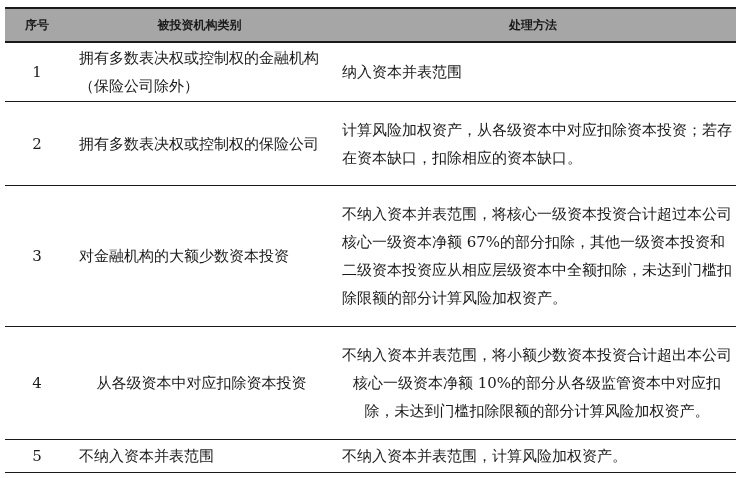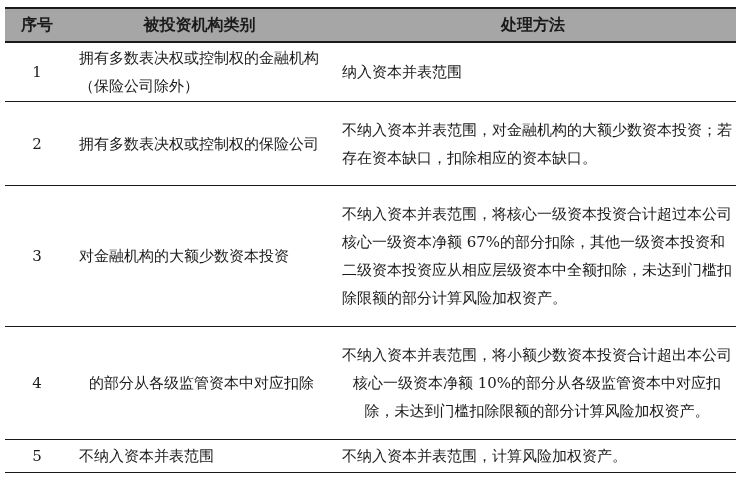--- a/index.html
+++ b/index.html
@@ -1,21 +1,21 @@
 <!DOCTYPE html>
 <html><head>
 <meta charset="utf-8">
 <style>
   html, body { margin: 0; padding: 0; background: #ffffff; }
   body { width: 747px; height: 478px; position: relative; overflow: hidden;
          font-family: "DejaVu Serif", "Liberation Serif", serif; color: #1a1a1a; }
   table { position: absolute; left: 5px; top: 7px; width: 731px; border-collapse: collapse; table-layout: fixed; }
   col.c1 { width: 64px; } col.c2 { width: 261px; } col.c3 { width: 406px; }
   thead tr { background: #a6a6a6; border-top: 2px solid #1a1a1a; border-bottom: 2px solid #1a1a1a; }
-  th { height: 32px; font-size: 16px; font-weight: bold; text-align: center; padding: 0; }
+  th { height: 32px; font-size: 12px; font-weight: bold; text-align: center; padding: 0; }
   td { font-size: 15px; line-height: 28px; padding: 1px 0 1px 0; vertical-align: middle; }
   tbody tr { border-bottom: 1.5px solid #1a1a1a; }
   td.num { text-align: center; }
   td.cat { padding-left: 10px; padding-right: 6px; }
   td.method { padding-left: 12px; padding-right: 4px; }
   .r1 td { height: 52px; } .r2 td { height: 81px; } .r3 td { height: 138px; }
   .r4 td { height: 110px; text-align: center; } .r5 td { height: 30px; }
 </style>
 </head>
 <body>
@@ -35,30 +35,30 @@
   </thead>
   <tbody>
     <tr class="r1">
       <td class="num">1</td>
       <td class="cat">拥有多数表决权或控制权的金融机构（保险公司除外）</td>
       <td class="method">纳入资本并表范围</td>
     </tr>
     <tr class="r2">
       <td class="num">2</td>
       <td class="cat">拥有多数表决权或控制权的保险公司</td>
-      <td class="method">不纳入资本并表范围，对金融机构的大额少数资本投资；若存在资本缺口，扣除相应的资本缺口。</td>
+      <td class="method">计算风险加权资产，从各级资本中对应扣除资本投资；若存在资本缺口，扣除相应的资本缺口。</td>
     </tr>
     <tr class="r3">
       <td class="num">3</td>
       <td class="cat">对金融机构的大额少数资本投资</td>
       <td class="method">不纳入资本并表范围，将核心一级资本投资合计超过本公司核心一级资本净额 67%的部分扣除，其他一级资本投资和二级资本投资应从相应层级资本中全额扣除，未达到门槛扣除限额的部分计算风险加权资产。</td>
     </tr>
     <tr class="r4">
       <td class="num">4</td>
-      <td class="cat">的部分从各级监管资本中对应扣除</td>
+      <td class="cat">从各级资本中对应扣除资本投资</td>
       <td class="method">不纳入资本并表范围，将小额少数资本投资合计超出本公司核心一级资本净额 10%的部分从各级监管资本中对应扣除，未达到门槛扣除限额的部分计算风险加权资产。</td>
     </tr>
     <tr class="r5">
       <td class="num">5</td>
       <td class="cat">不纳入资本并表范围</td>
       <td class="method">不纳入资本并表范围，计算风险加权资产。</td>
     </tr>
   </tbody>
 </table>
 

